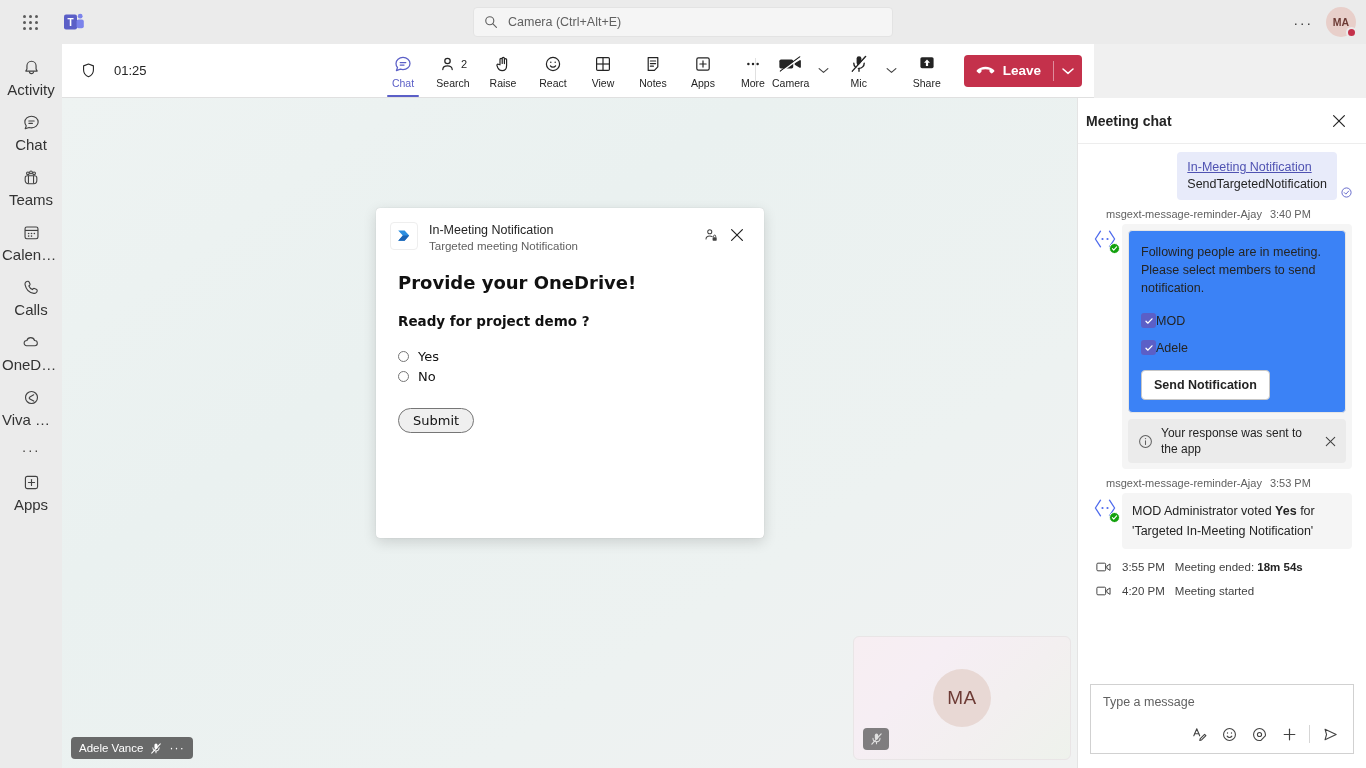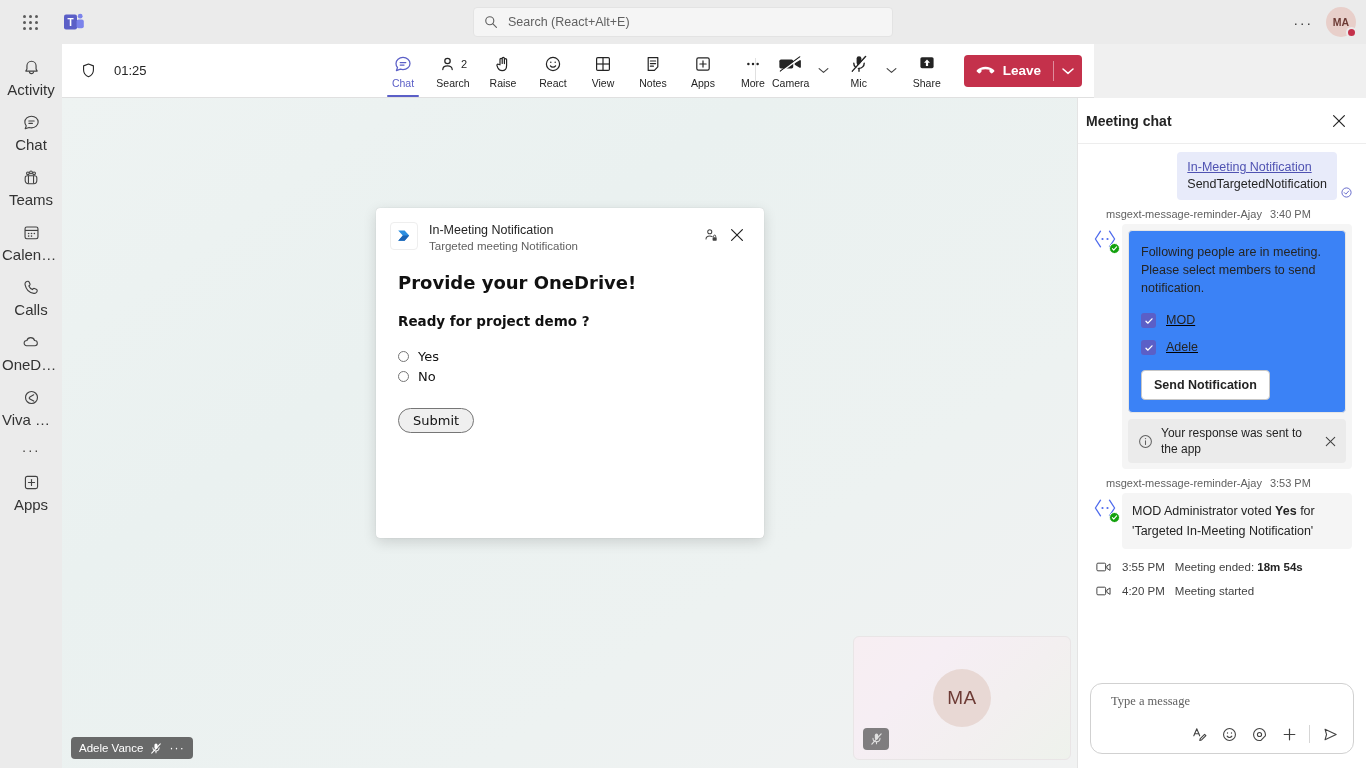--- a/index.html
+++ b/index.html
@@ -222,21 +222,21 @@
   .bot-badge {
     position: absolute; right: -2px; bottom: -2px; width: 11px; height: 11px;
     border-radius: 50%; background: #13a10e; border: 1.5px solid #fff;
     display: flex; align-items: center; justify-content: center;
   }
   .card {
     background: #f5f5f5; border-radius: 4px; margin-left: 4px; flex: 1; overflow: hidden;
   }
   .card-inner { background: #3b82f6; border: 1px solid #e6e6e6; border-radius: 4px; margin: 6px; padding: 12px 12px 12px 12px; }
   .card-txt { font-size: 12.5px; color: #242424; line-height: 18px; }
-  .chk-row { display: flex; align-items: flex-start; gap: 10px; margin-top: 12px; cursor: pointer; text-decoration: underline; }
+  .chk-row { display: flex; align-items: flex-end; margin-top: 12px; cursor: pointer; }
   .chk-row:first-of-type { margin-top: 16px; }
   .chk-box {
     width: 15px; height: 15px; border-radius: 3px; background: #5b5fc7;
     display: flex; align-items: center; justify-content: center; flex: none;
   }
   .chk-lbl { font-size: 12.5px; color: #242424; }
   .card-btn {
     margin-top: 15px; height: 30px; padding: 0 12px;
     border: 1px solid #c7c7c7; border-radius: 4px; background: #fff;
     font-size: 12.5px; font-weight: 600; color: #242424; cursor: pointer;
@@ -256,23 +256,22 @@
   .bubble-in .t { font-size: 12.5px; color: #242424; line-height: 19px; }
   .bubble-in b { font-weight: 700; }
 
   .sys-row { display: flex; align-items: center; gap: 10px; margin-top: 12px; padding-left: 4px; }
   .sys-time { font-size: 11.5px; color: #424242; }
   .sys-txt { font-size: 11.5px; color: #424242; }
   .sys-txt b { font-weight: 700; color: #242424; }
 
   .cp-compose { padding: 8px 12px 14px 12px; }
   .composer {
-    border: 1px solid #d1d1d1; border-radius: 12px; background: #fff;
-    padding: 10px 10px 6px 20px;
-    font-family: Liberation Serif, serif;
+    border: 1px solid #d1d1d1; border-radius: 0; background: #fff;
+    padding: 10px 10px 6px 12px;
   }
   .composer .ph { font-size: 12.5px; color: #616161; }
   .comp-tools { display: flex; align-items: center; justify-content: flex-end; gap: 4px; margin-top: 12px; }
   .ct-btn { width: 26px; height: 26px; display: flex; align-items: center; justify-content: center; cursor: pointer; border-radius: 3px; }
   .ct-sep { width: 1px; height: 18px; background: #d6d6d6; margin: 0 3px; }
 
   svg { display: block; }
 </style>
 </head>
 <body>
@@ -301,21 +300,21 @@
   </div>
 
   <div class="searchwrap">
     <div class="searchbox">
       <span class="sicon">
         <svg width="14" height="14" viewBox="0 0 16 16" fill="none" stroke="#616161" stroke-width="1.3">
           <circle cx="6.6" cy="6.6" r="4.6"></circle>
             <line x1="10.2" y1="10.2" x2="14.2" y2="14.2" stroke-linecap="round"></line>
         </svg>
       </span>
-      <span class="stext">Search (React+Alt+E)</span>
+      <span class="stext">Camera (Ctrl+Alt+E)</span>
     </div>
   </div>
 
   <div class="topright">
     <div class="ellipsis-btn">···</div>
     <div class="avatar-top">
       <span>MA</span>
       <span class="presence"></span>
     </div>
   </div>

